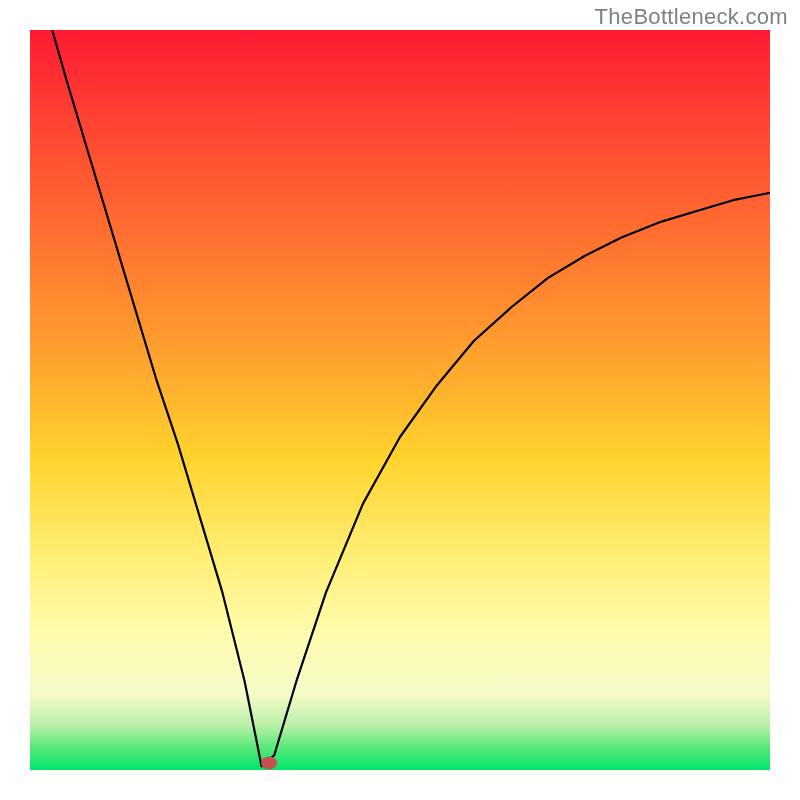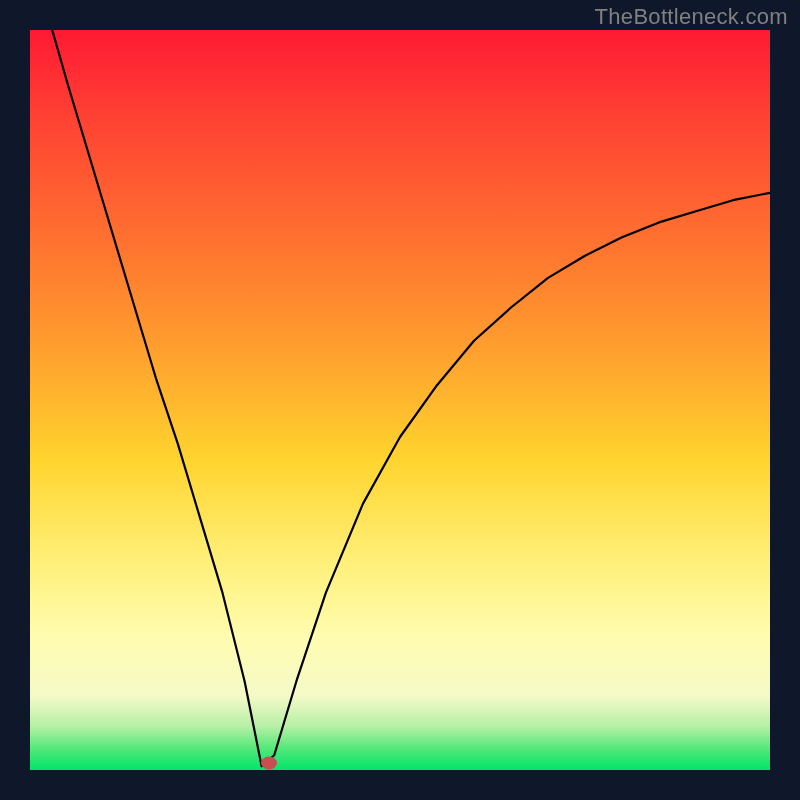--- a/index.html
+++ b/index.html
@@ -1,20 +1,20 @@
 <!DOCTYPE html>
 <html><head>
 <meta charset="utf-8">
 <style>
   * { margin: 0; padding: 0; box-sizing: border-box; }
   html, body { width: 800px; height: 800px; background: #000; overflow: hidden; }
   .outer {
     width: 800px;
     height: 800px;
-    background: #0f172a;
+    background: #ffffff;
     position: relative;
   }
   .attribution {
     position: absolute;
     top: 4px;
     right: 12px;
     color: #808080;
     font-family: Arial, Helvetica, sans-serif;
     font-size: 22px;
     letter-spacing: 0.3px;

